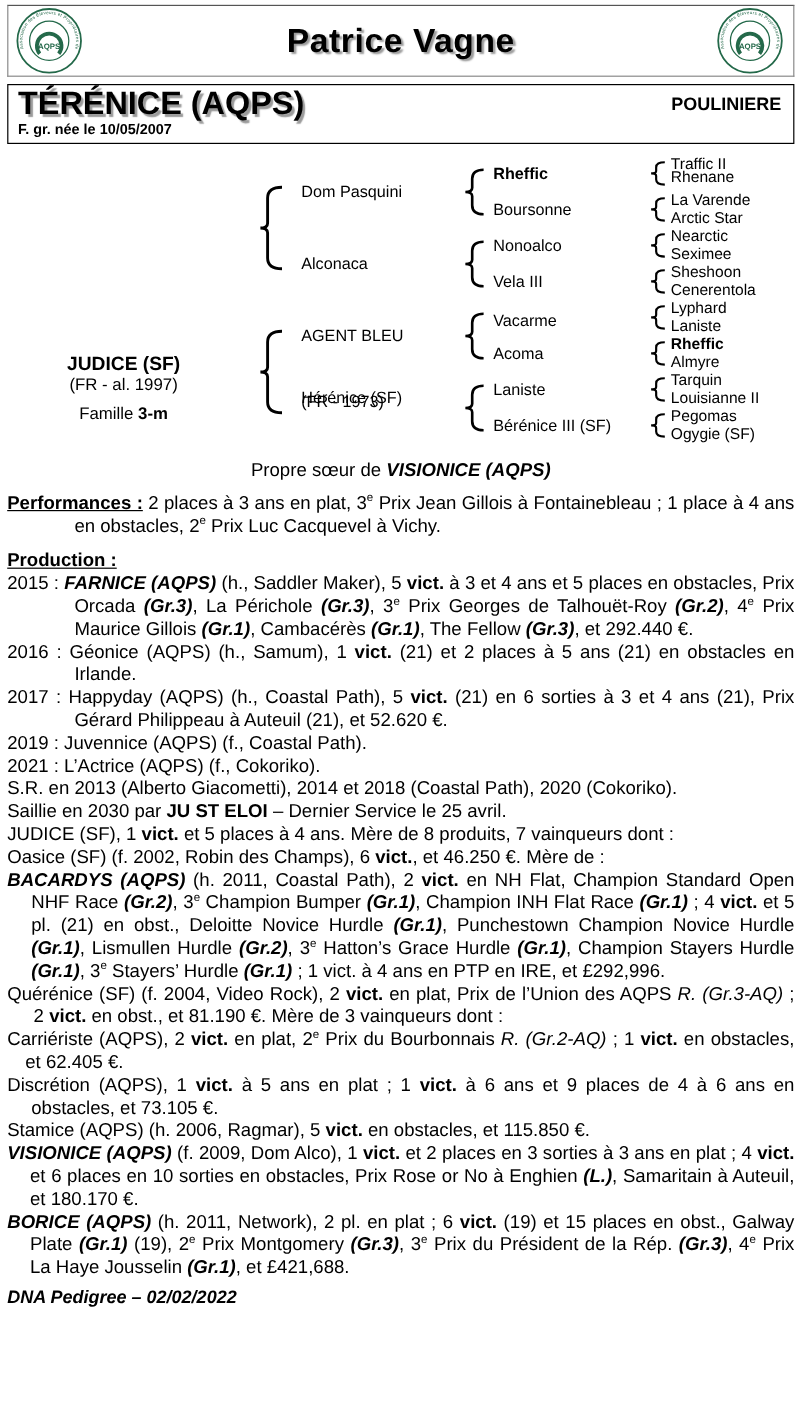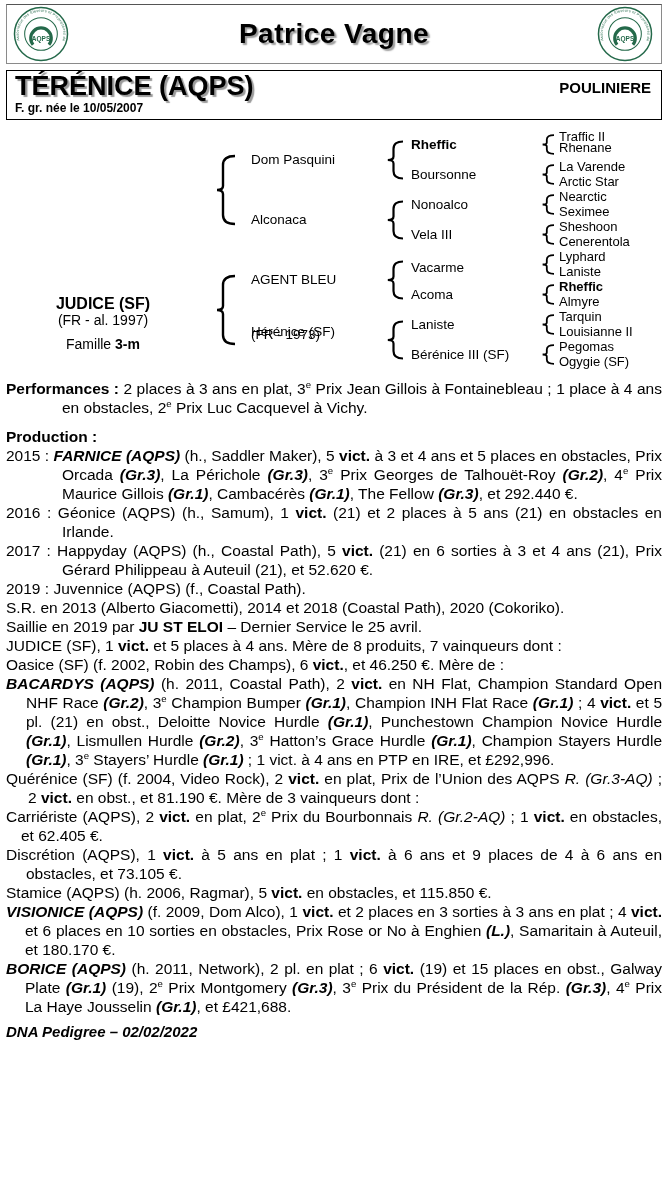--- a/index.html
+++ b/index.html
@@ -1,18 +1,18 @@
 <!DOCTYPE html>
 <html><head>
 <meta charset="utf-8">
 <style>
   html,body{margin:0;padding:0;background:#fff;}
   .page{width:668px;min-height:1177px;box-sizing:border-box;padding:4px 6px 8px;
         font-family:"Liberation Sans",sans-serif;color:#000;background:#fff;}
-  .b{font-weight:700}.i{font-style:italic}.u{}
+  .b{font-weight:700}.i{font-style:italic}.u{text-decoration:underline}
   sup{font-size:0.62em;vertical-align:super;line-height:0}
 
   
   .header-box{border:1px solid #8a8a8a;border-top:1.5px solid #555;height:58px;
               display:flex;align-items:center;justify-content:space-between;padding:0 6px;}
   .header-title{font-size:28px;font-weight:900;letter-spacing:.5px;
                 text-shadow:2.2px 2.2px 1.5px #9a9a9a;}
   .logo{width:58px;height:56px;display:flex;align-items:center;}
   .ringtext{font-size:4px;fill:#24694a;letter-spacing:.25px;font-family:"Liberation Sans",sans-serif;}
   .logoacr{font-size:7px;font-weight:700;fill:#24694a;text-anchor:middle;font-family:"Liberation Sans",sans-serif;}
@@ -165,31 +165,36 @@
         <path d="M12 1.2 Q4.8 1.2 4.8 5.5 L4.8 8.4 Q4.8 10.5 0.6 10.5 Q4.8 10.5 4.8 12.6 L4.8 15.5 Q4.8 19.8 12 19.8" fill="none" stroke="#000" stroke-width="1.8"></path>
       </svg>
     <svg style="left:536px;top:189px" width="13" height="21">
         <path d="M12 1.2 Q4.8 1.2 4.8 5.5 L4.8 8.4 Q4.8 10.5 0.6 10.5 Q4.8 10.5 4.8 12.6 L4.8 15.5 Q4.8 19.8 12 19.8" fill="none" stroke="#000" stroke-width="1.8"></path>
       </svg>
     <svg style="left:536px;top:219px" width="13" height="21">
         <path d="M12 1.2 Q4.8 1.2 4.8 5.5 L4.8 8.4 Q4.8 10.5 0.6 10.5 Q4.8 10.5 4.8 12.6 L4.8 15.5 Q4.8 19.8 12 19.8" fill="none" stroke="#000" stroke-width="1.8"></path>
       </svg>
   </div>
 
+  <div class="note">
+    <span>Propre sœur de</span>
+    <span class="b i">VISIONICE (AQPS)</span>
+  </div>
 
   <div class="sec">
     <p class="p-hang56 mt8"><span class="b u">Performances :</span><span> 2 places à 3 ans en plat, 3</span><sup>e</sup><span> Prix Jean Gillois à Fontainebleau ; 1 place à 4 ans en obstacles, 2</span><sup>e</sup><span> Prix Luc Cacquevel à Vichy.</span></p>
 
     <p class="mt10"><span class="b u">Production :</span></p>
     <p class="p-hang56"><span>2015 : </span><span class="b i">FARNICE (AQPS)</span><span> (h., Saddler Maker), 5 </span><span class="b">vict.</span><span> à 3 et 4 ans et 5 places en obstacles, Prix Orcada </span><span class="b i">(Gr.3)</span><span>, La Périchole </span><span class="b i">(Gr.3)</span><span>, 3</span><sup>e</sup><span> Prix Georges de Talhouët-Roy </span><span class="b i">(Gr.2)</span><span>, 4</span><sup>e</sup><span> Prix Maurice Gillois </span><span class="b i">(Gr.1)</span><span>, Cambacérès </span><span class="b i">(Gr.1)</span><span>, The Fellow </span><span class="b i">(Gr.3)</span><span>, et 292.440 €.</span></p>
     <p class="p-hang56"><span>2016 : Géonice (AQPS) (h., Samum), 1 </span><span class="b">vict.</span><span> (21) et 2 places à 5 ans (21) en obstacles en Irlande.</span></p>
     <p class="p-hang56"><span>2017 : Happyday (AQPS) (h., Coastal Path), 5 </span><span class="b">vict.</span><span> (21) en 6 sorties à 3 et 4 ans (21), Prix Gérard Philippeau à Auteuil (21), et 52.620 €.</span></p>
     <p class="p-hang56"><span>2019 : Juvennice (AQPS) (f., Coastal Path).</span></p>
+    <p class="p-hang56"><span>2021 : L’Actrice (AQPS) (f., Cokoriko).</span></p>
     <p><span>S.R. en 2013 (Alberto Giacometti), 2014 et 2018 (Coastal Path), 2020 (Cokoriko).</span></p>
-    <p><span>Saillie en 2019 par </span><span class="b">JU ST ELOI</span><span> – Dernier Service le 25 avril.</span></p>
+    <p><span>Saillie en 2030 par </span><span class="b">JU ST ELOI</span><span> – Dernier Service le 25 avril.</span></p>
 
     <p><span>JUDICE (SF), 1 </span><span class="b">vict.</span><span> et 5 places à 4 ans. Mère de 8 produits, 7 vainqueurs dont :</span></p>
     <p class="p-l1"><span>Oasice (SF) (f. 2002, Robin des Champs), 6 </span><span class="b">vict.</span><span>, et 46.250 €. Mère de :</span></p>
     <p class="p-bac"><span class="b i">BACARDYS (AQPS)</span><span> (h. 2011, Coastal Path), 2 </span><span class="b">vict.</span><span> en NH Flat, Champion Standard Open NHF Race </span><span class="b i">(Gr.2)</span><span>, 3</span><sup>e</sup><span> Champion Bumper </span><span class="b i">(Gr.1)</span><span>, Champion INH Flat Race </span><span class="b i">(Gr.1)</span><span> ; 4 </span><span class="b">vict.</span><span> et 5 pl. (21) en obst., Deloitte Novice Hurdle </span><span class="b i">(Gr.1)</span><span>, Punchestown Champion Novice Hurdle </span><span class="b i">(Gr.1)</span><span>, Lismullen Hurdle </span><span class="b i">(Gr.2)</span><span>, 3</span><sup>e</sup><span> Hatton’s Grace Hurdle </span><span class="b i">(Gr.1)</span><span>, Champion Stayers Hurdle </span><span class="b i">(Gr.1)</span><span>, 3</span><sup>e</sup><span> Stayers’ Hurdle </span><span class="b i">(Gr.1)</span><span> ; 1 vict. à 4 ans en PTP en IRE, et £292,996.</span></p>
     <p class="p-que"><span>Quérénice (SF) (f. 2004, Video Rock), 2 </span><span class="b">vict.</span><span> en plat, Prix de l’Union des AQPS </span><span class="i">R. (Gr.3-AQ)</span><span> ; 2 </span><span class="b">vict.</span><span> en obst., et 81.190 €. Mère de 3 vainqueurs dont :</span></p>
     <p class="p-car"><span>Carriériste (AQPS), 2 </span><span class="b">vict.</span><span> en plat, 2</span><sup>e</sup><span> Prix du Bourbonnais </span><span class="i">R. (Gr.2-AQ)</span><span> ; 1 </span><span class="b">vict.</span><span> en obstacles, et 62.405 €.</span></p>
     <p class="p-bac"><span>Discrétion (AQPS), 1 </span><span class="b">vict.</span><span> à 5 ans en plat ; 1 </span><span class="b">vict.</span><span> à 6 ans et 9 places de 4 à 6 ans en obstacles, et 73.105 €.</span></p>
     <p class="p-l1"><span>Stamice (AQPS) (h. 2006, Ragmar), 5 </span><span class="b">vict.</span><span> en obstacles, et 115.850 €.</span></p>
     <p class="p-vb"><span class="b i">VISIONICE (AQPS)</span><span> (f. 2009, Dom Alco), 1 </span><span class="b">vict.</span><span> et 2 places en 3 sorties à 3 ans en plat ; 4 </span><span class="b">vict.</span><span> et 6 places en 10 sorties en obstacles, Prix Rose or No à Enghien </span><span class="b i">(L.)</span><span>, Samaritain à Auteuil, et 180.170 €.</span></p>
     <p class="p-vb"><span class="b i">BORICE (AQPS)</span><span> (h. 2011, Network), 2 pl. en plat ; 6 </span><span class="b">vict.</span><span> (19) et 15 places en obst., Galway Plate </span><span class="b i">(Gr.1)</span><span> (19), 2</span><sup>e</sup><span> Prix Montgomery </span><span class="b i">(Gr.3)</span><span>, 3</span><sup>e</sup><span> Prix du Président de la Rép. </span><span class="b i">(Gr.3)</span><span>, 4</span><sup>e</sup><span> Prix La Haye Jousselin </span><span class="b i">(Gr.1)</span><span>, et £421,688.</span></p>

